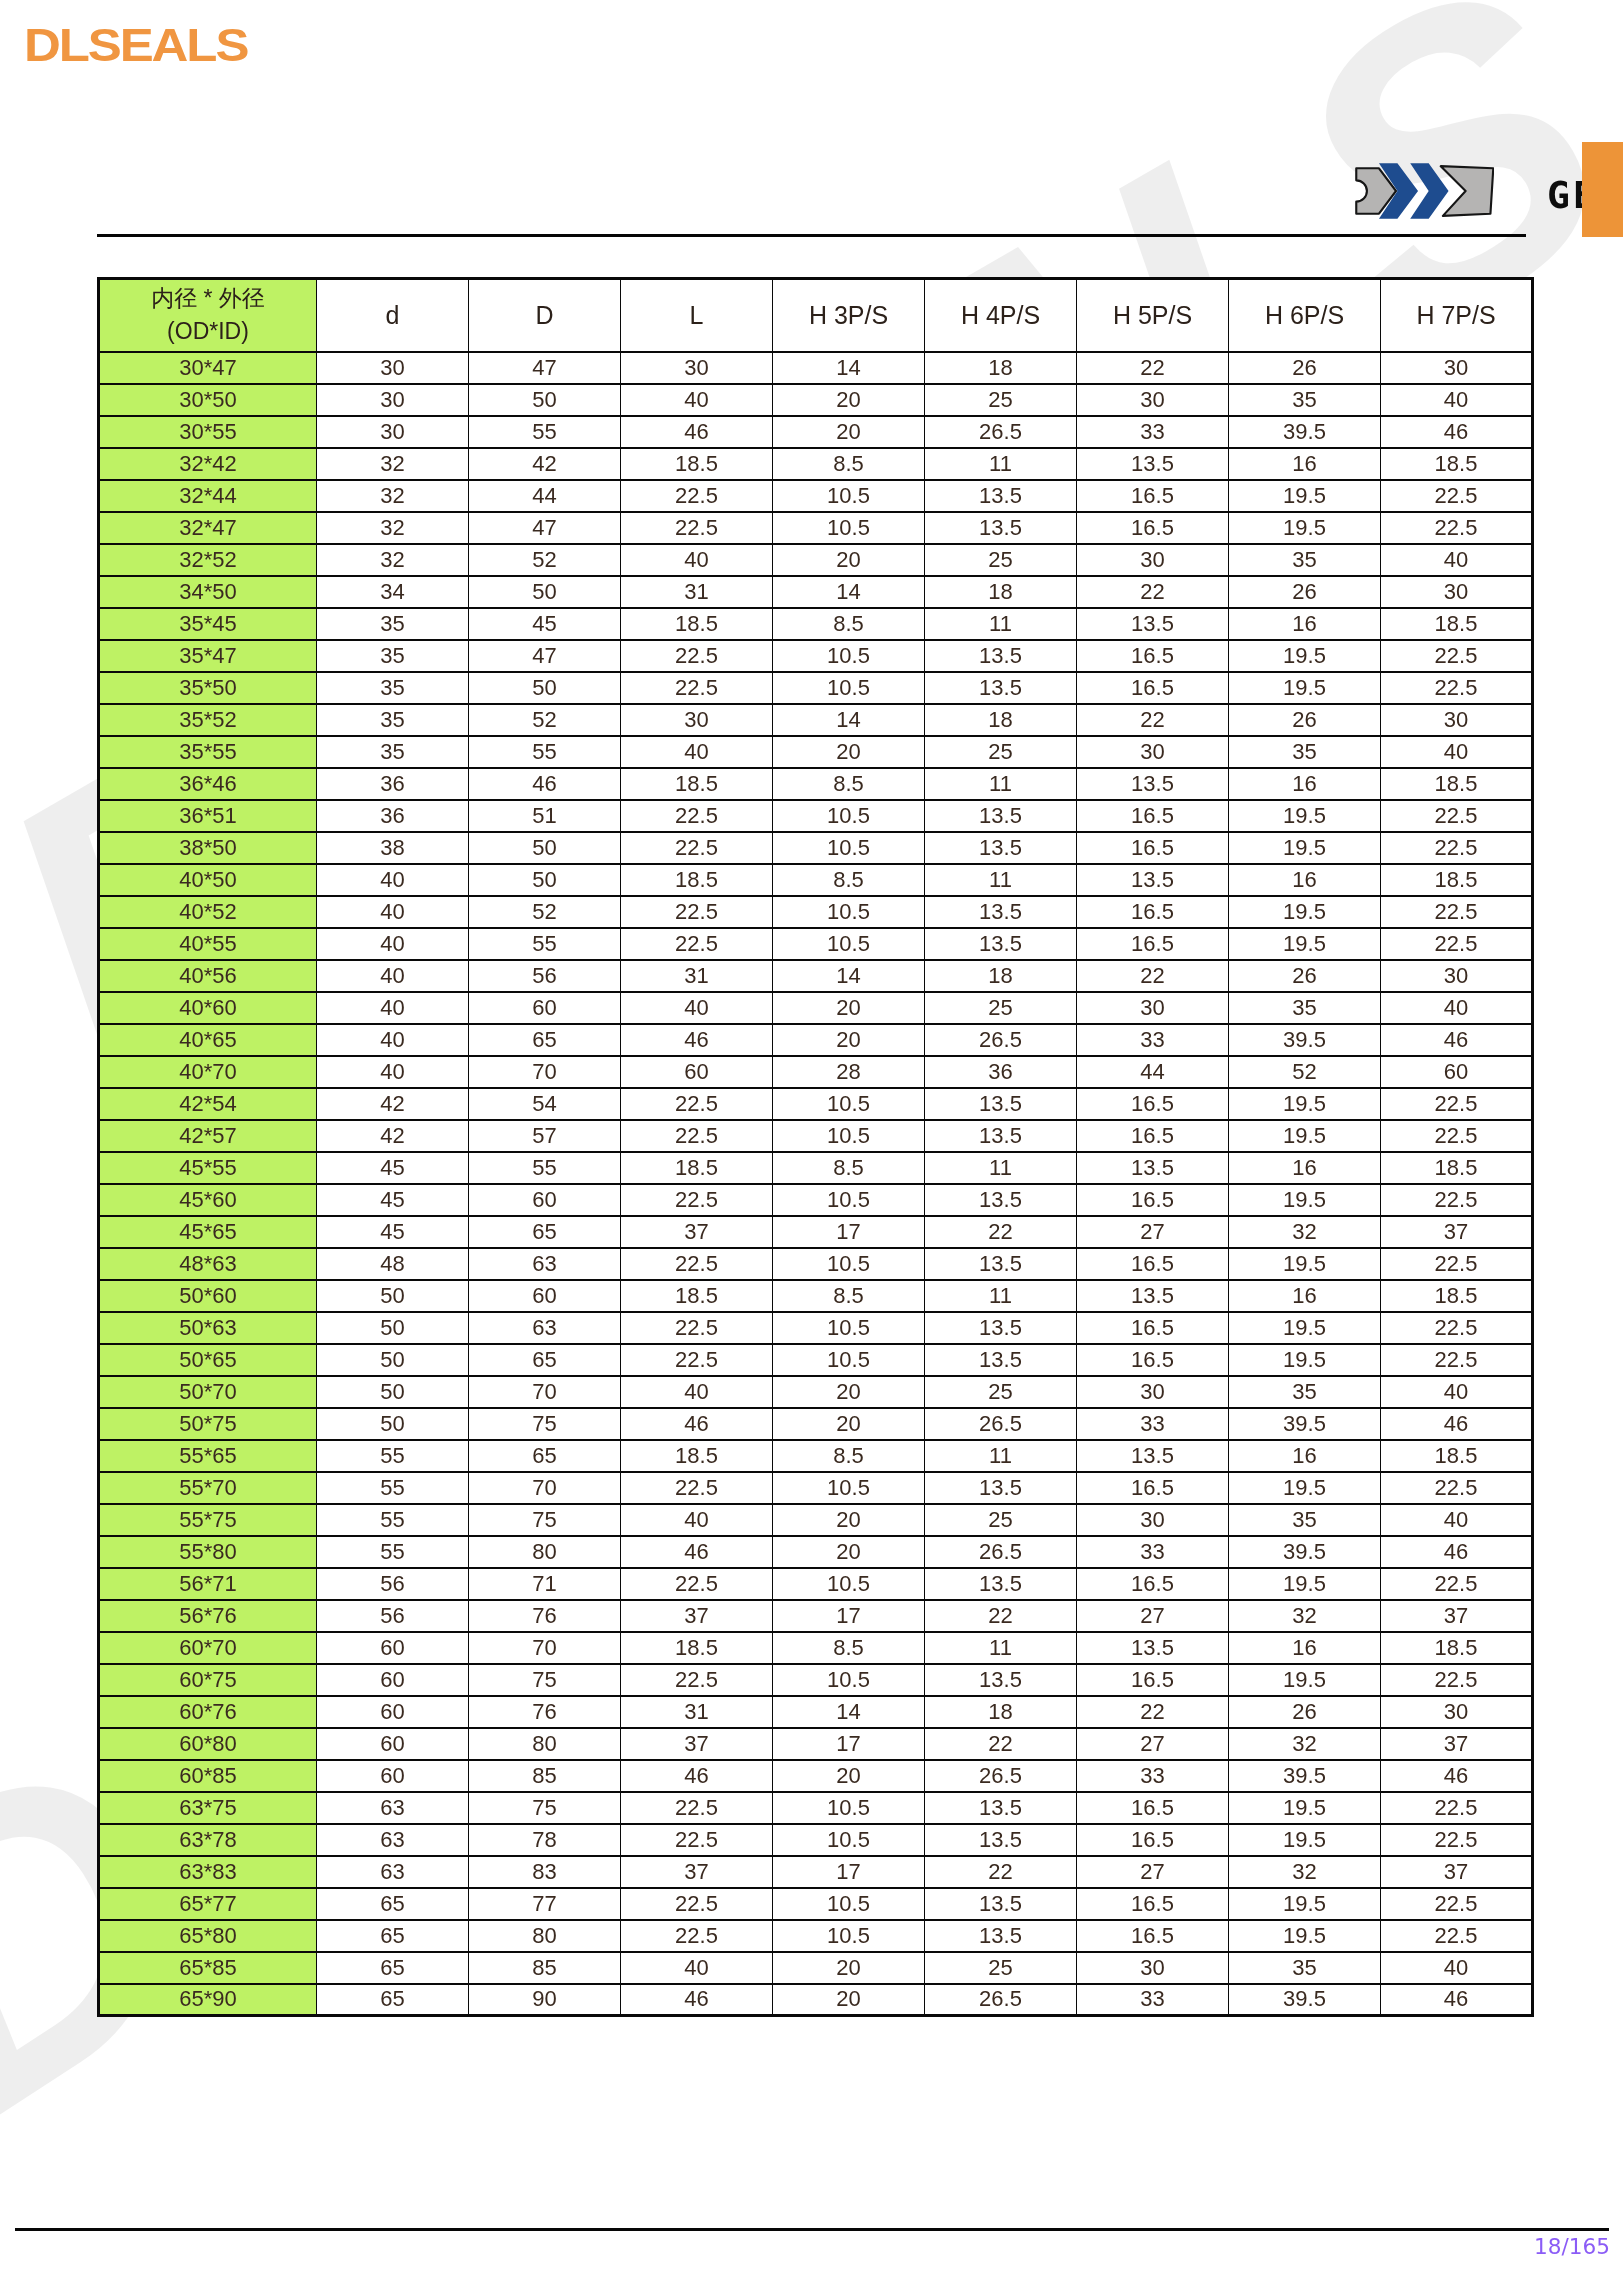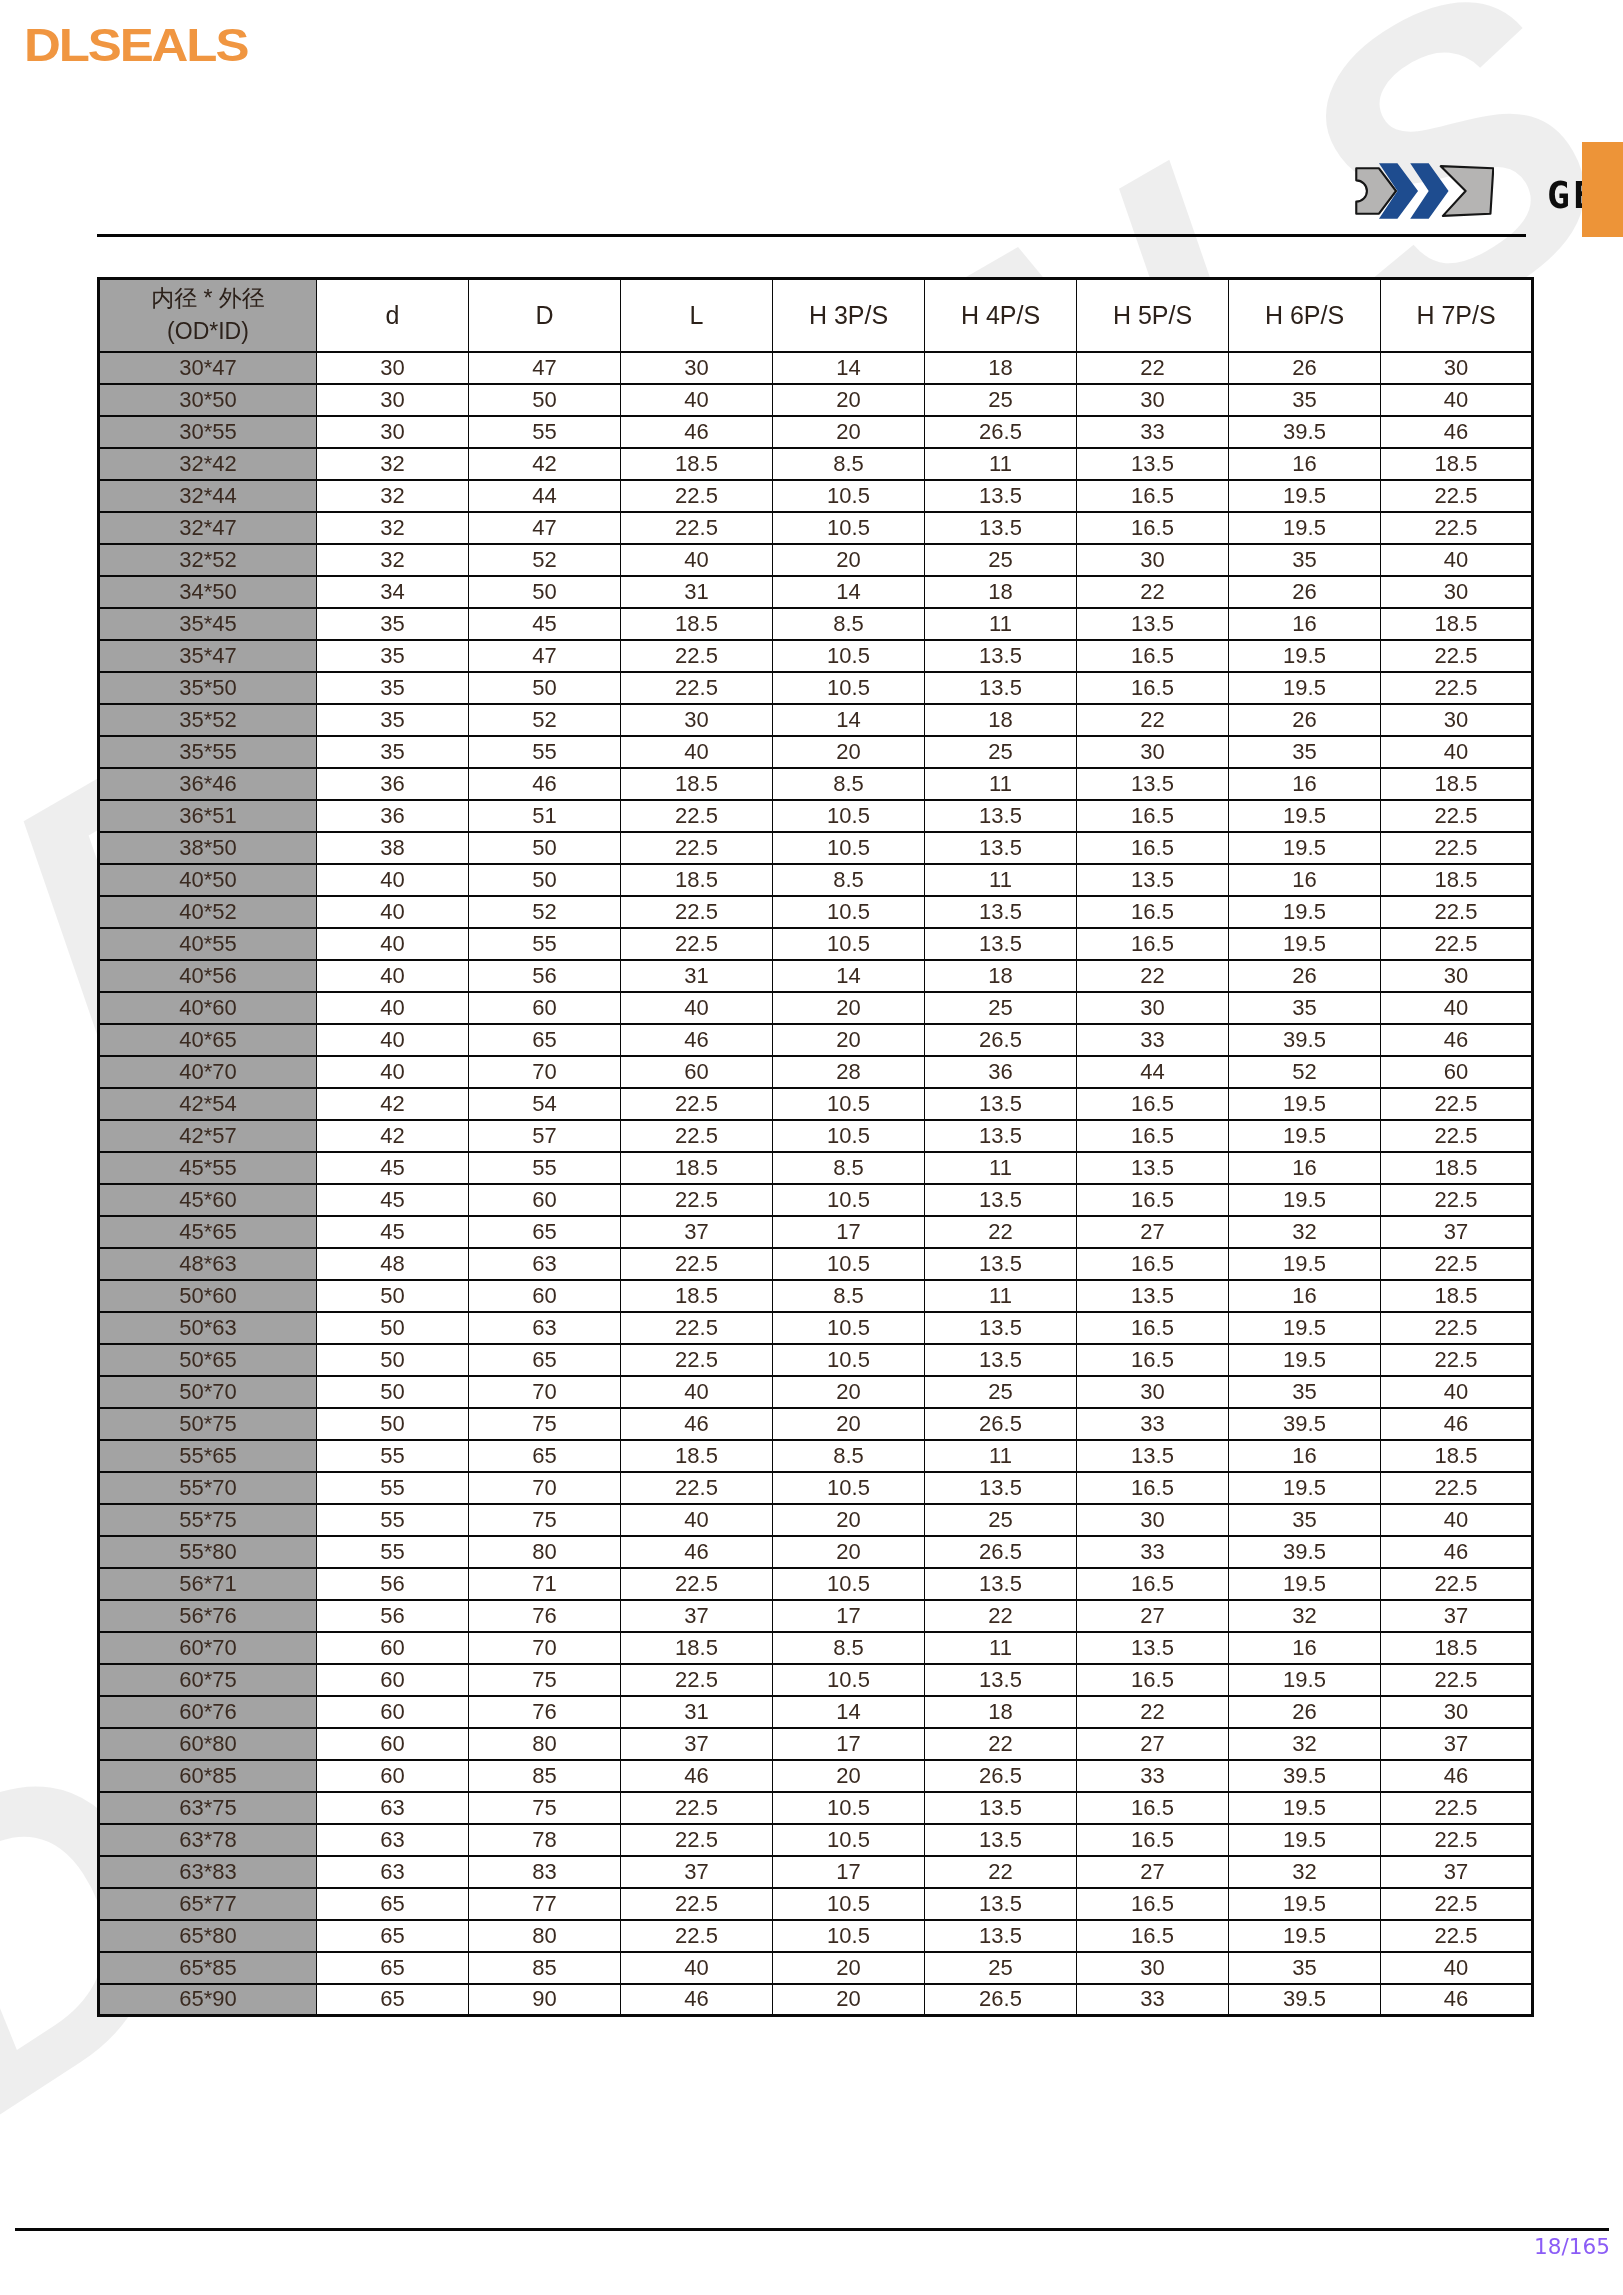--- a/index.html
+++ b/index.html
@@ -52,21 +52,21 @@
     text-align:center; vertical-align:middle;
     overflow:hidden; padding:0;
   }
   .size-table { border:3.5px solid #090909; }
   .size-table thead th {
     height:73px; font-size:25px; font-weight:400; color:#2c211a;
     background:#ffffff;
   }
   .size-table thead th.size-col { font-size:23px; line-height:1.45; }
   .size-table tbody td { height:32px; font-size:22px; font-weight:400; color:#3a2a20; background:#ffffff; }
-  .size-table th.size-col, .size-table td.size-col { background:#a3a3a3; }
+  .size-table th.size-col, .size-table td.size-col { background:#bef264; }
   
   .footer-rule { position:absolute; left:15.3px; top:2228px; width:1594px; height:2.8px; background:#060606; border:0; z-index:2; }
   .page-number {
     position:absolute; right:14px; top:2234px;
     font-size:21.6px; color:#8b5cf6;
     font-family:"DejaVu Sans", sans-serif; z-index:2;
   }
 </style>
 </head>
 <body>

